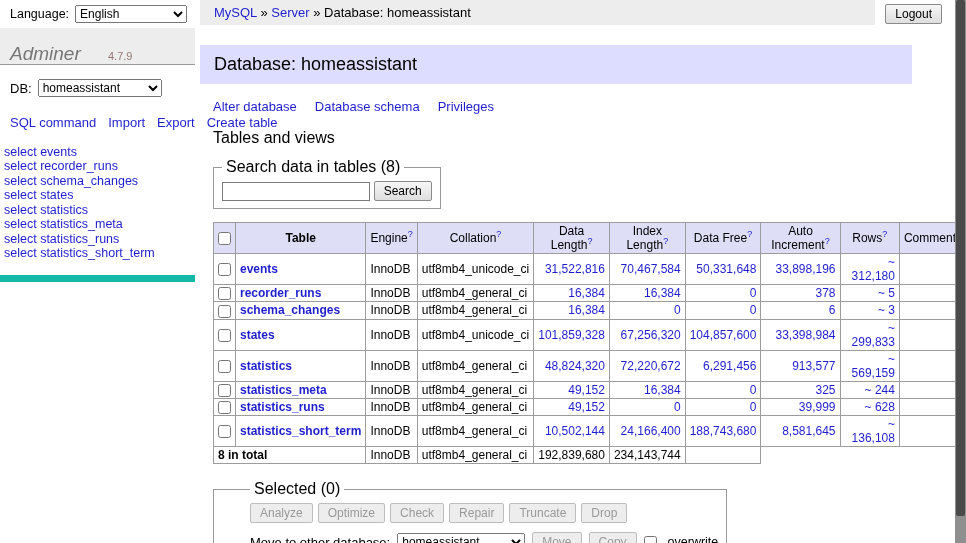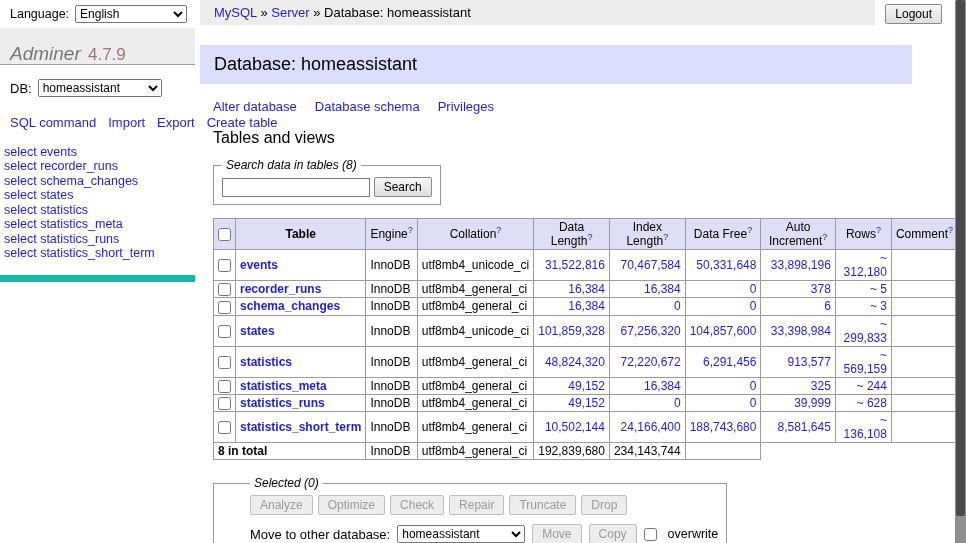--- a/index.html
+++ b/index.html
@@ -23,21 +23,21 @@
   .lang-row select { width: 112px; font-size: 12px; }
   .logo-bar {
     background: var(--panel-bg, #ededed);
     border-bottom: 1px solid #999;
     padding: 8px 10px;
     margin-right: 5px;
     font-weight: normal;
     height: 37px;
   }
   .logo { font-style: italic; font-size: 19px; color: var(--logo, #777); text-decoration: none; text-align: right; }
-  .version { font-size: 17px; color: var(--version, #997777); margin-left: 0; font-style: normal; }
+  .version { font-size: 11px; color: var(--version, #997777); margin-left: 20px; font-style: normal; }
   .db-row { display: flex; align-items: center; gap: 6px; padding: 14px 10px 6px; }
   .db-row span { font-size: 13px; }
   .db-row select { width: 124px; font-size: 12px; }
   .sidebar-links { width: 185px; padding: 10px 0 0 10px; line-height: 1.5; }
   .sidebar-links a { margin-right: 12px; white-space: nowrap; }
   .sidebar-table-list {
     list-style: none;
     padding: 12px 0 14px 4px;
     margin-right: 5px;
     border-bottom: 7px solid #14b8a6;
@@ -67,42 +67,42 @@
     font-weight: normal;
     font-size: 18px;
     padding: 9px 14px;
     margin: 9px 54px 0 0;
   }
   .nav-links { margin: 15px 0 0 13px; }
   .nav-links a { margin-right: 18px; }
   h3 { font-weight: normal; font-size: 16px; margin: 15px 0 0 13px; }
 
   fieldset { border: 1px solid #999; display: inline-block; padding: 5px 8px 7px; }
-  legend { font-size: 12px; padding: 0 4px; font-style: italic; }
+  legend { font-size: 16px; padding: 0 4px; }
   .search-fieldset { margin: 11px 0 0 13px; }
   .search-fieldset input[type="text"] {
     width: 148px; height: 19px; font-size: 12px;
     border: 1px solid #7a7a7a; background: #fff; padding: 1px 3px;
     vertical-align: middle;
   }
   .btn {
     font-family: "Liberation Sans", sans-serif;
     font-size: 12px;
     padding: 2px 9px;
     border: 1px solid #8a8a8a;
     border-radius: 2px;
     background: linear-gradient(#f7f7f7, #dedede);
     color: #000;
     cursor: pointer;
     vertical-align: middle;
   }
   .btn:disabled { color: #9a9a9a; border-color: #bdbdbd; background: #ededed; cursor: default; }
 
   
-  table.tables { border-collapse: collapse; margin: 13px 8px 0 13px; font-size: 12px; padding-left: 32px; }
+  table.tables { border-collapse: collapse; margin: 13px 0 0 13px; font-size: 12px; padding-left: 32px; }
   .tables th, .tables td { border: 1px solid #9c9c9c; padding: 1px 4px; height: 17px; }
   .tables thead th, .tables thead td {
     background: var(--table-header-bg, #dedef7);
     font-weight: normal;
     text-align: center;
   }
   .tables thead th.b { font-weight: bold; }
   .tables sup { font-size: 9px; line-height: 0; }
   .c-check { text-align: center; width: 20px; }
   .c-check input { vertical-align: middle; }

